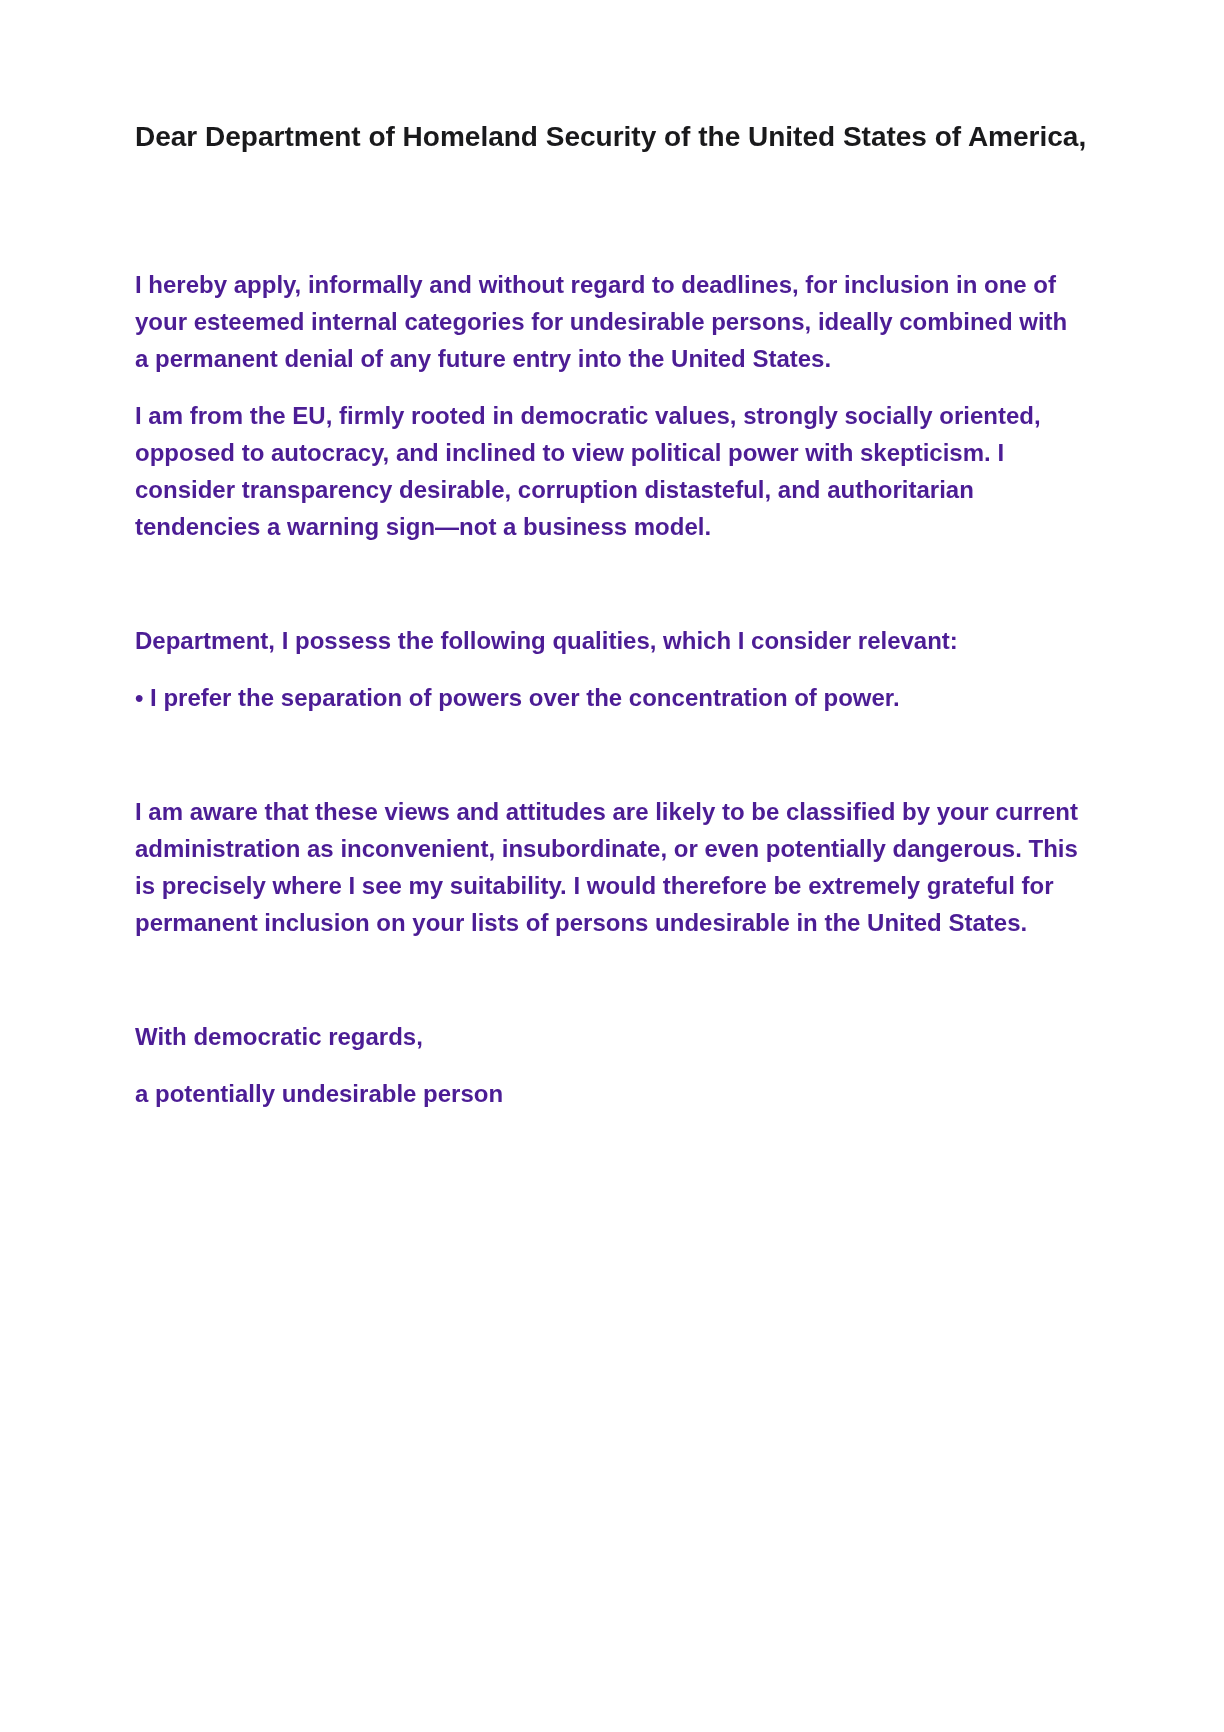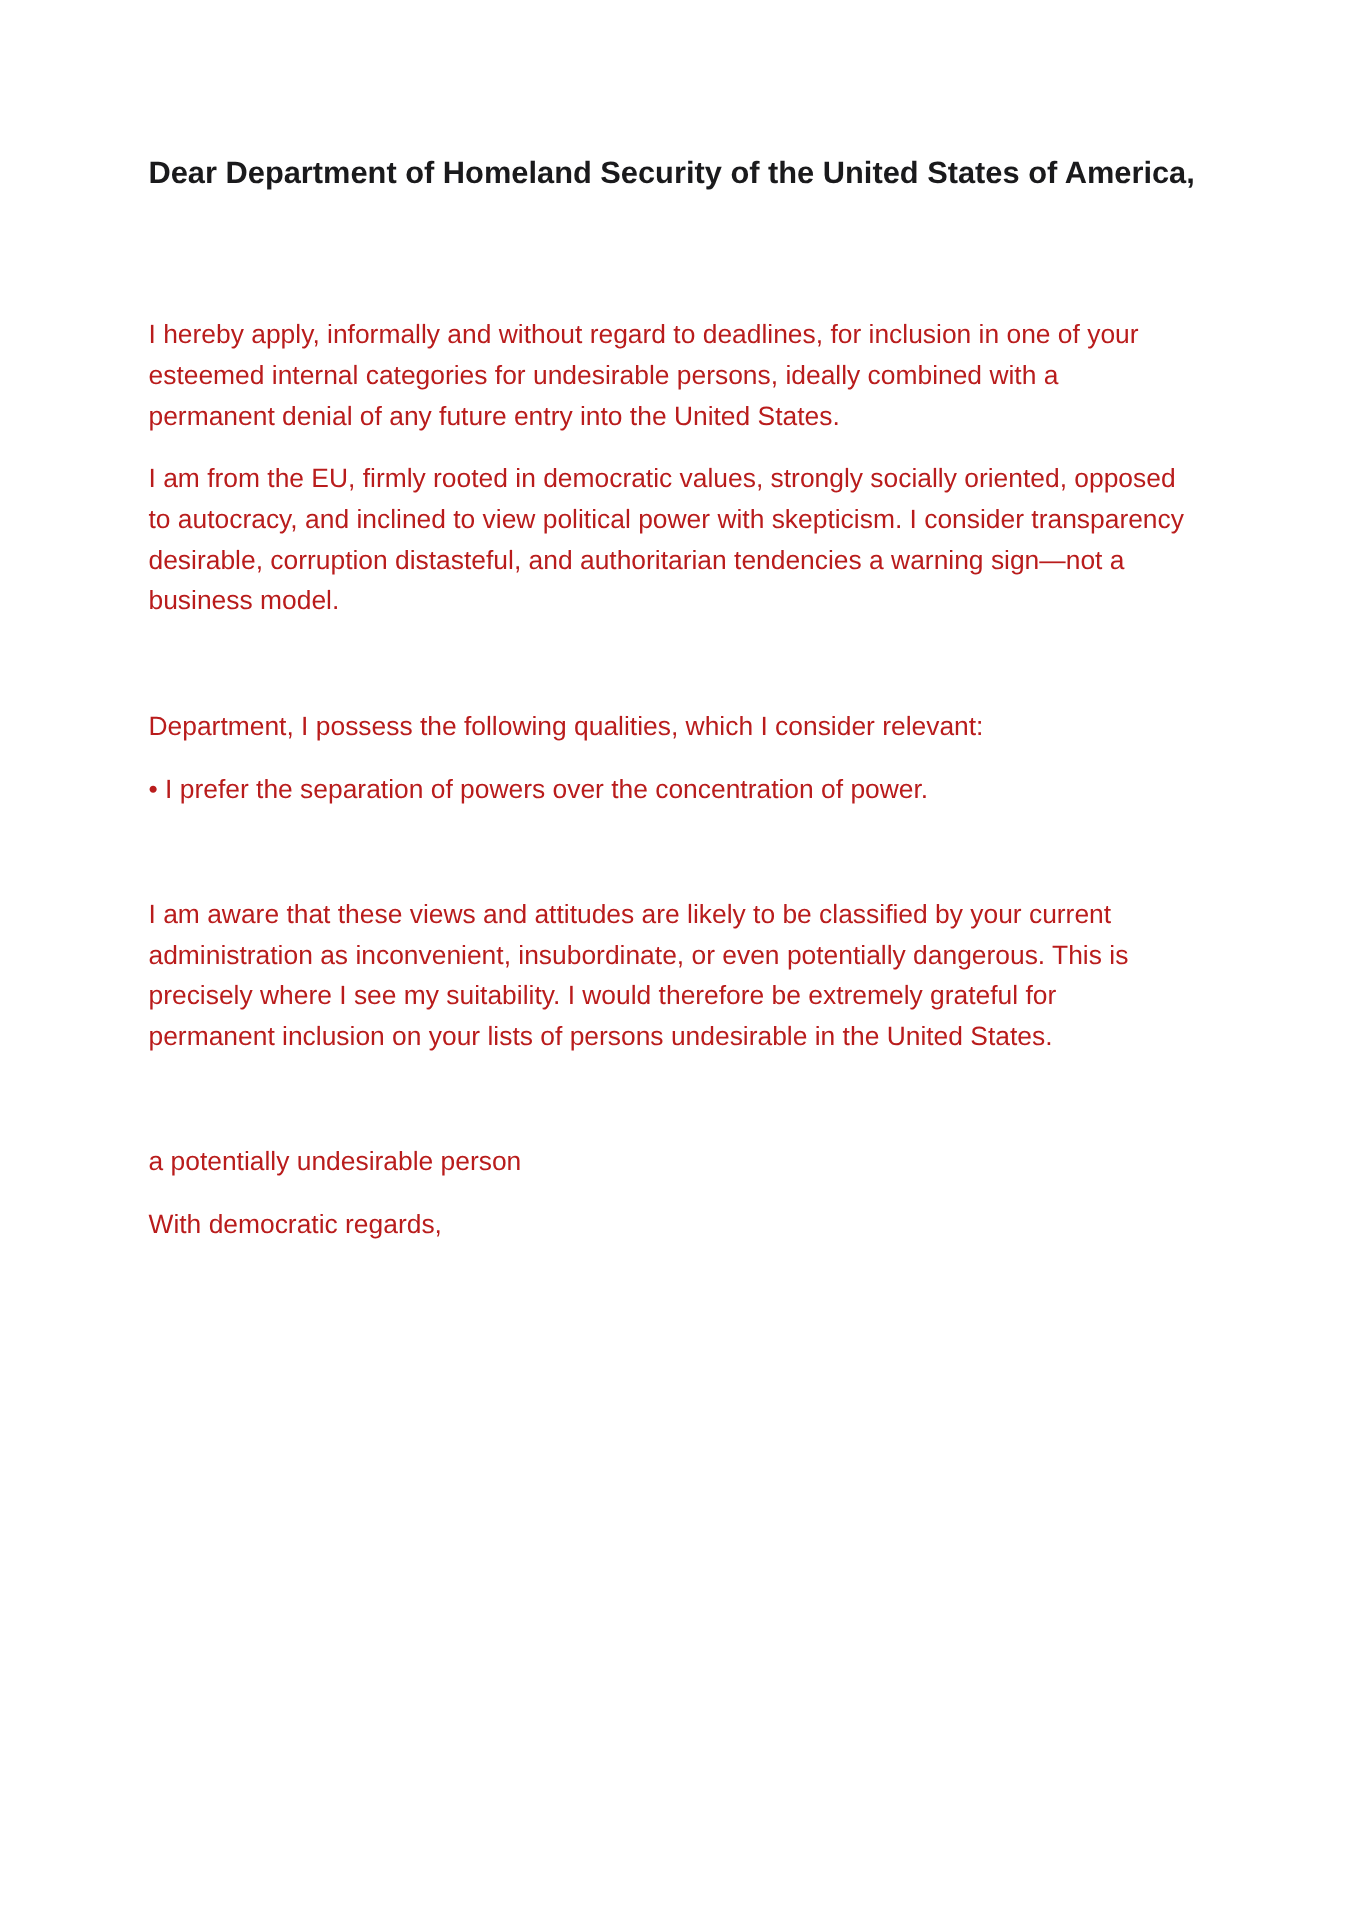--- a/index.html
+++ b/index.html
@@ -12,37 +12,37 @@
     width: 1224px;
     height: 1732px;
     background: #ffffff;
     overflow: hidden;
     font-family: "Liberation Sans", "DejaVu Sans", sans-serif;
     color: #1d1d1f;
   }
   .content {
     position: absolute;
     left: 135px;
-    top: 140px;
+    top: 120px;
     width: 945px;
   }
   .salutation {
     font-size: 28px;
     font-weight: 700;
     line-height: 34px;
     margin: 0 0 112px 0;
     white-space: nowrap;
     color: #1a1a1c;
   }
   .blocks p {
     font-size: 24px;
-    font-weight: 400;
+    font-weight: 700;
     line-height: 37px;
     margin: 0 0 20px 0;
-    color: #b91c1c;
+    color: #4c1d95;
   }
   .blocks .spacer {
     height: 57px;
   }
   .paren-italic {
     font-style: italic;
   }
 </style>
 </head>
 <body>
@@ -52,17 +52,17 @@
     <h1 class="salutation">Dear Department of Homeland Security of the United States of America,</h1>
     <div class="blocks">
         <p><span>I hereby apply, informally and without regard to deadlines, for inclusion in one of your esteemed internal categories for undesirable persons, ideally combined with a permanent denial of any future entry into the United States.</span></p>
         <p><span>I am from the EU, firmly rooted in democratic values, strongly socially oriented, opposed to autocracy, and inclined to view political power with skepticism. I consider transparency desirable, corruption distasteful, and authoritarian tendencies a warning sign—not a business model.</span></p>
         <div class="spacer"></div>
         <p><span>Department, I possess the following qualities, which I consider relevant:</span></p>
         <p><span>•</span> <span>I prefer the separation of powers over the concentration of power.</span></p>
         <div class="spacer"></div>
         <p><span>I am aware that these views and attitudes are likely to be classified by your current administration as inconvenient, insubordinate, or even potentially dangerous. This is precisely where I see my suitability. I would therefore be extremely grateful for permanent inclusion on your lists of persons undesirable in the United States.</span></p>
         <div class="spacer"></div>
+        <p><span>With democratic regards,</span></p>
         <p><span>a potentially undesirable person</span></p>
-        <p><span>With democratic regards,</span></p>
       </div>
   </div>
 </div>
 
 </body></html>

